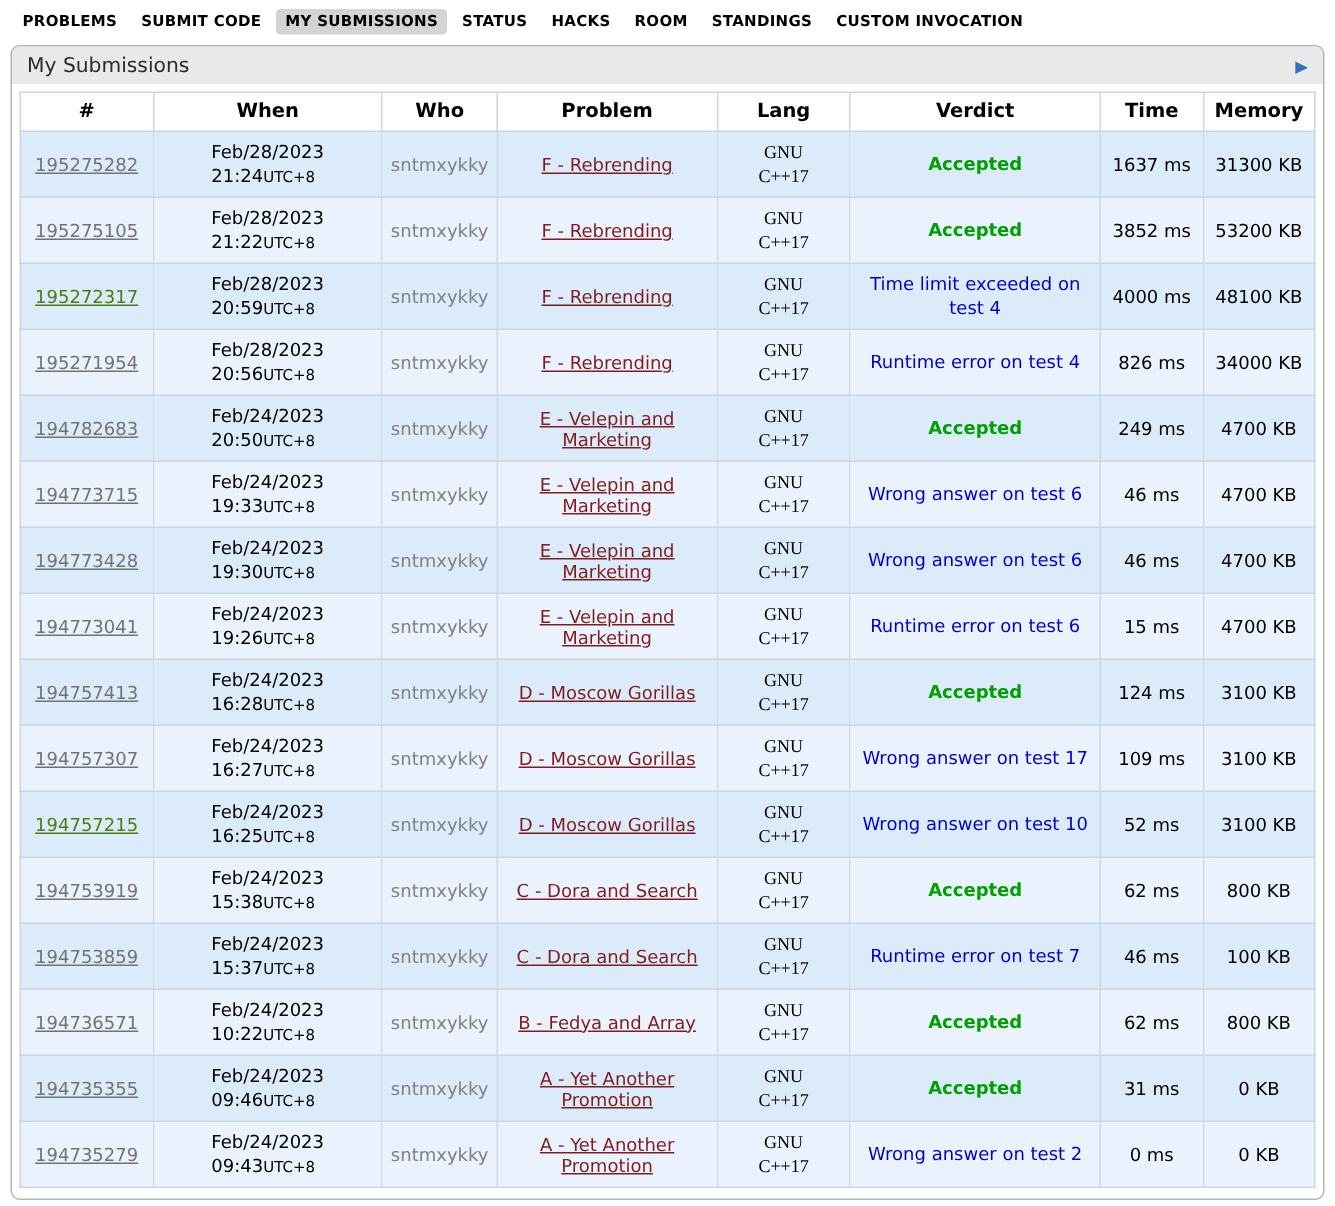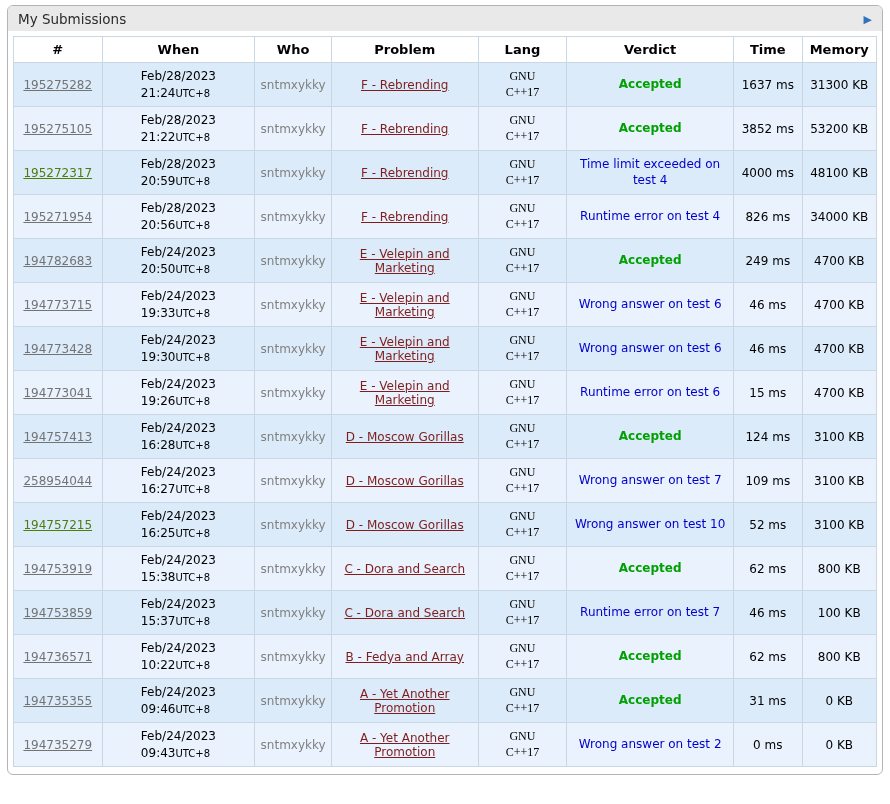--- a/index.html
+++ b/index.html
@@ -51,20 +51,30 @@
   .v-accepted { color:#00a000; font-weight:bold; }
   .v-info { color:#0000cc; }
 
   .c-time span, .c-memory span { white-space:nowrap; }
 </style>
 </head>
 <body>
 
 <div class="page">
 
+  <div class="topnav">
+    <a href="#">PROBLEMS</a>
+    <a href="#">SUBMIT CODE</a>
+    <a href="#" class="active">MY SUBMISSIONS</a>
+    <a href="#">STATUS</a>
+    <a href="#">HACKS</a>
+    <a href="#">ROOM</a>
+    <a href="#">STANDINGS</a>
+    <a href="#">CUSTOM INVOCATION</a>
+  </div>
 
   <div class="panel">
     <div class="panel-header">
       <span class="panel-title">My Submissions</span>
       <span class="expand-arrow">▶</span>
     </div>
     <div class="panel-body">
       <table class="status">
         <colgroup>
           <col style="width:88px">
@@ -354,39 +364,39 @@
     <td class="c-time">
       <span>124 ms</span>
     </td>
     <td class="c-memory">
       <span>3100 KB</span>
     </td>
   </tr>
 
   <tr>
     <td>
-      <a href="#" class="sub-id">258954044</a>
+      <a href="#" class="sub-id">194757307</a>
     </td>
     <td>
       <span class="when-block">
         <span>Feb/24/2023</span>
         <span class="when-time"><span>16:27</span><span class="tz">UTC+8</span></span>
       </span>
     </td>
     <td>
       <a href="#" class="who-link">sntmxykky</a>
     </td>
     <td>
       <a href="#" class="problem-link">D - Moscow Gorillas</a>
     </td>
     <td class="c-lang">
       <span class="lang-inner">GNU C++17</span>
     </td>
     <td>
-      <span class="verdict v-info">Wrong answer on test 7</span>
+      <span class="verdict v-info">Wrong answer on test 17</span>
     </td>
     <td class="c-time">
       <span>109 ms</span>
     </td>
     <td class="c-memory">
       <span>3100 KB</span>
     </td>
   </tr>
 
   <tr>

